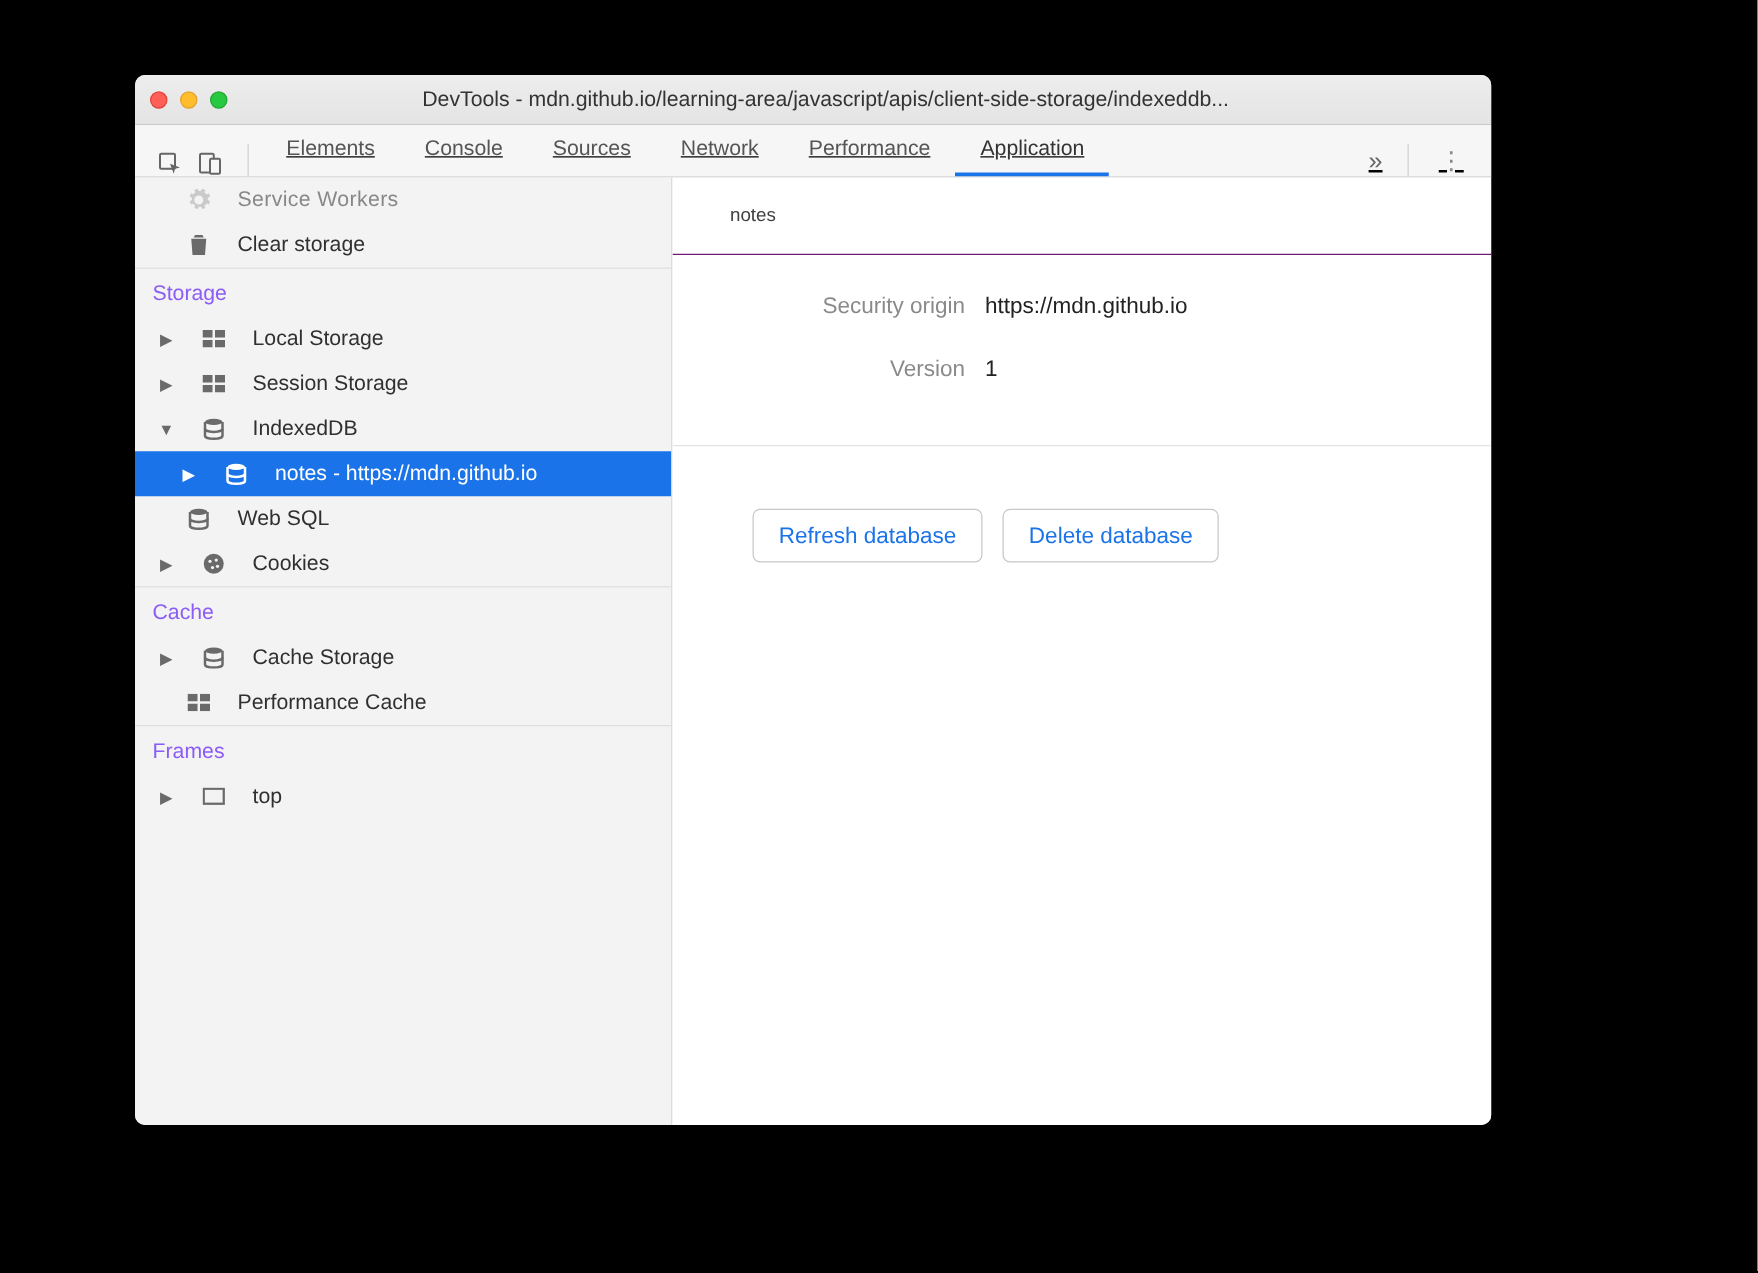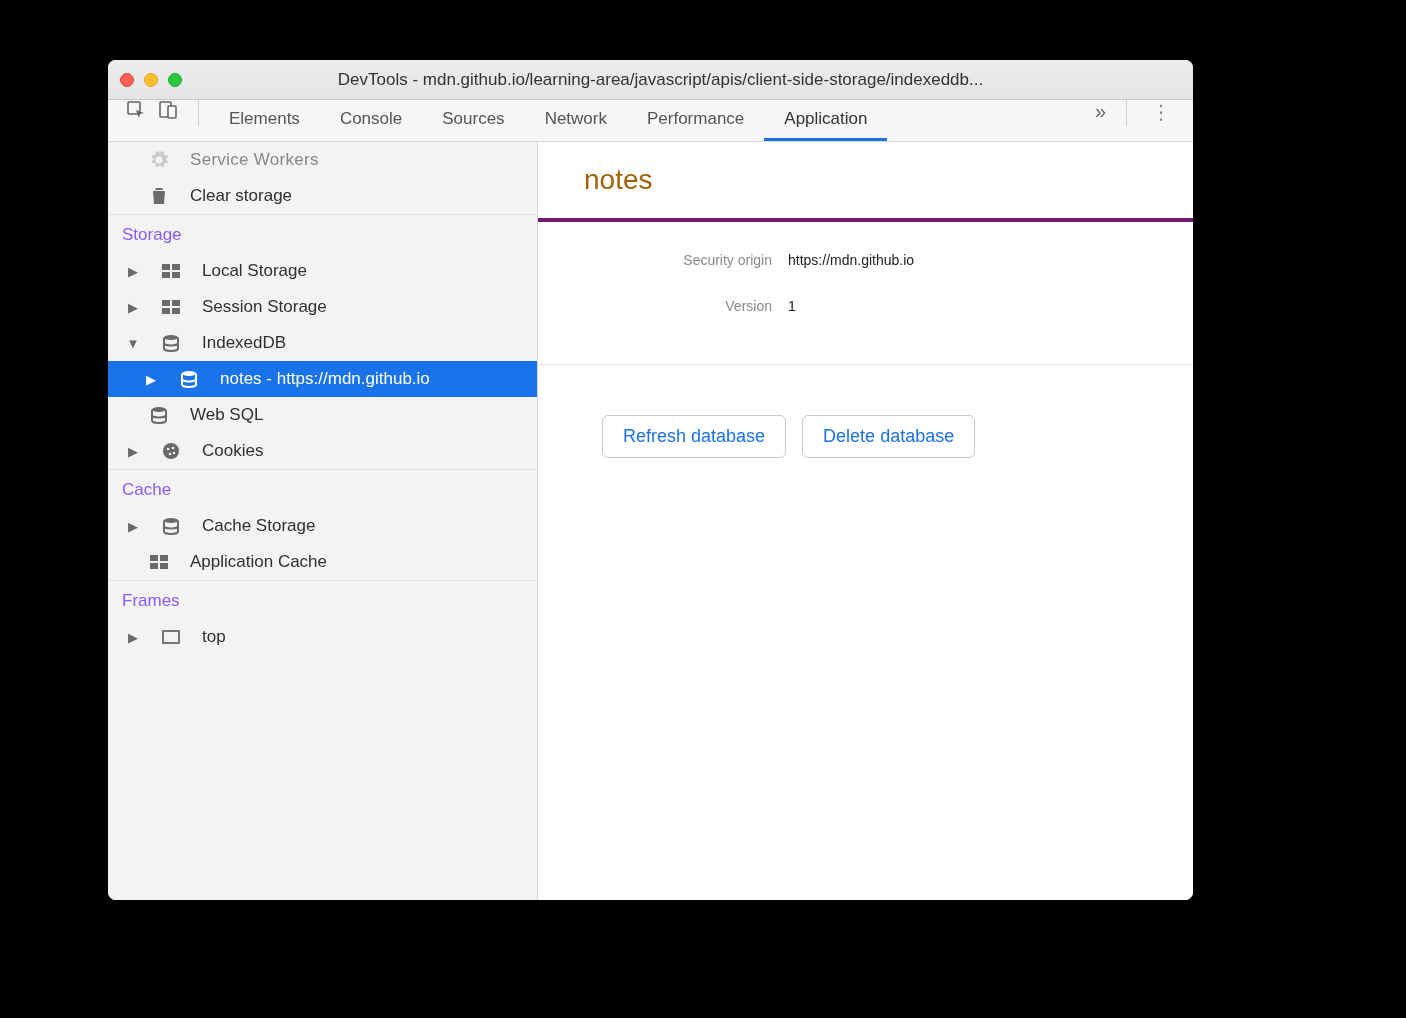--- a/index.html
+++ b/index.html
@@ -41,23 +41,24 @@
     .dot.green { background:#28c940; border:1px solid #1fa833;}
     .titletext {
       flex:1; text-align:center;
       font-size:17px; color:#333;
       white-space:nowrap; overflow:hidden; text-overflow:ellipsis;
       padding-right:60px;
     }
     .toolbar {
       height: 42px;
       border-bottom: 1px solid #d6d6d6;
-      display:flex; align-items:flex-start;
+      display:flex; align-items:flex-end;
       padding: 0 8px;
       background:#f6f6f6;
+      text-decoration:underline;
     }
     .tb-icons { display:flex; align-items:center; gap:12px; padding:0 10px;}
     .divider { width:1px; height:26px; background:#d0d0d0; margin:0 10px;}
     .tabs { display:flex; align-items:stretch; gap:0; height:100%; flex:1;}
     .tab {
       padding: 0 20px;
       display:flex; align-items:center;
       color:#555; font-size:17px;
       cursor:pointer;
       border-bottom:3px solid transparent;
@@ -91,28 +92,28 @@
     .row .ricon { width:22px; display:flex; justify-content:center; color:#6a6a6a;}
     .row.selected {
       background:#1a73e8; color:#fff;
     }
     .row.selected .chev, .row.selected .ricon { color:#fff;}
     .row.indent1 { padding-left: 36px;}
     .row.cut { color:#888;}
     .main { flex:1; display:flex; flex-direction:column; background:#fff; overflow:hidden;}
     .main-header {
       padding: 22px 46px;
-      border-bottom:4px solid #701a75;
-      font-size:28px; color:#a16207;
+      border-bottom:1px solid #701a75;
+      font-size:15px; color:#404040;
     }
     .main-body {
       border-bottom:1px solid #e4e4e4;
       padding: 30px 10px 34px 10px;
     }
-    .kv { display:flex; margin-bottom:30px; font-size:14px;align-items:flex-end;}
+    .kv { display:flex; margin-bottom:30px; font-size:18px;align-items:flex-end;}
     .kv:last-child{margin-bottom:16px;}
     .kv .k { width: 240px; text-align:right; color:#8a8a8a; padding-right:16px;}
     .kv .v { color:#222;}
     .main-actions {
       padding: 50px 0 0 64px;
       display:flex; gap:16px;
     }
     .btn {
       border:1px solid #c8c8c8; background:#fff;
       color:#1a73e8; font-size:18px;
@@ -279,21 +280,21 @@
 
       <div class="row" style="padding-left:40px;">
         <span class="ricon">
           <svg width="18" height="14" viewBox="0 0 18 14" fill="#6a6a6a">
               <rect x="0" y="0" width="8" height="6"></rect>
               <rect x="10" y="0" width="8" height="6"></rect>
               <rect x="0" y="8" width="8" height="6"></rect>
               <rect x="10" y="8" width="8" height="6"></rect>
             </svg>
         </span>
-        <span>Application Cache</span>
+        <span>Performance Cache</span>
       </div>
 
       <div class="section-head">Frames</div>
 
       <div class="row">
         <span class="chev">▶</span>
         <span class="ricon">
           <svg width="18" height="14" viewBox="0 0 18 14" fill="none" stroke="#6a6a6a" stroke-width="1.8">
               <rect x="1" y="1" width="16" height="12"></rect>
             </svg>

